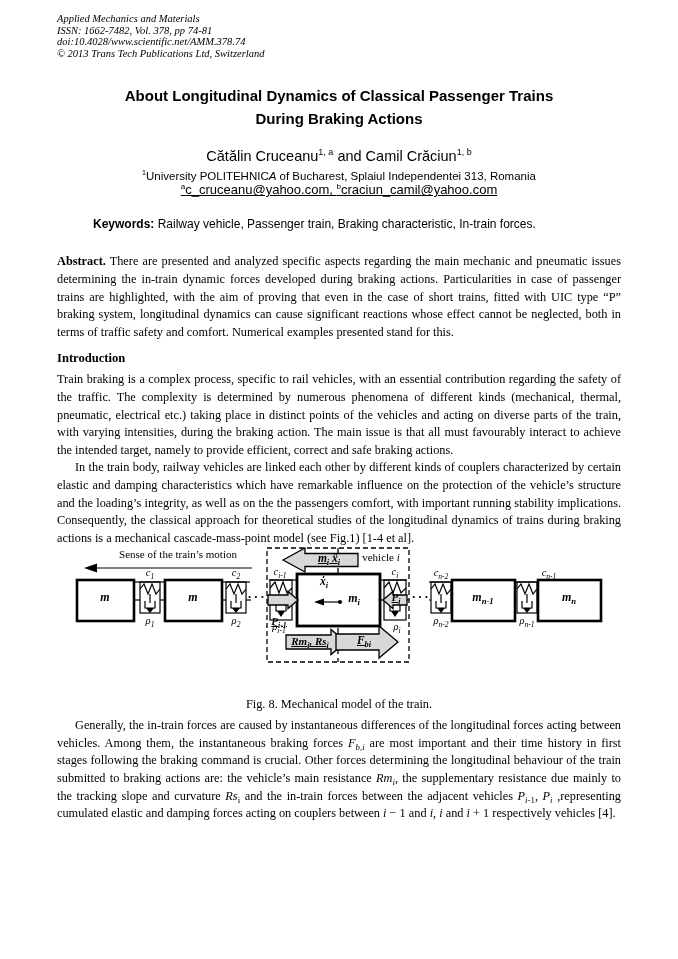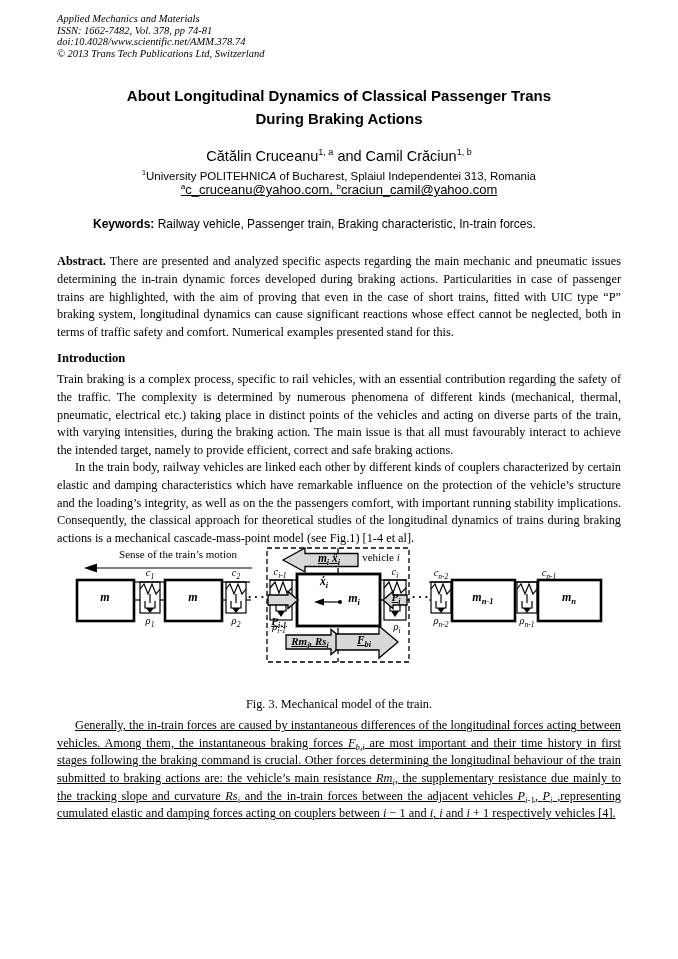--- a/index.html
+++ b/index.html
@@ -38,38 +38,38 @@
   .lbl.mass{font-weight:bold;font-size:12px;}
   .lbl.force{font-weight:bold;font-size:11px;text-decoration:underline;}
   .lbl.dots{font-style:normal;font-weight:bold;font-size:13px;letter-spacing:2px;}
   .vbox{fill:#fff;stroke:#000;stroke-width:2.6;}
   .frame{fill:none;stroke:#000;stroke-width:1.2;}
   .ln{stroke:#000;stroke-width:1.2;fill:none;}
   .dashedrect{fill:none;stroke:#000;stroke-width:1.3;stroke-dasharray:5 3;}
   .dashedln{stroke:#000;stroke-width:1.3;stroke-dasharray:6 4;fill:none;}
   .barrow{fill:var(--arrow-fill,#d8d8d8);stroke:#000;stroke-width:1.3;}
   .caption{margin-top:28px;text-align:center;font-size:12.3px;line-height:15px;}
-  .p3{margin-top:5px;text-decoration:underline;}
+  .p3{margin-top:5px;}
 </style>
 </head>
 <body>
 
 <div class="content">
 
   <div class="hdr">
     <div>
       <div>Applied Mechanics and Materials</div>
       <div>ISSN: 1662-7482, Vol. 378, pp 74-81</div>
       <div>doi:10.4028/www.scientific.net/AMM.378.74</div>
       <div>© 2013 Trans Tech Publications Ltd, Switzerland</div>
     </div>
   </div>
 
   <div class="title">
-    <div>About Longitudinal Dynamics of Classical Passenger Trans</div>
+    <div>About Longitudinal Dynamics of Classical Passenger Trains</div>
     <div>During Braking Actions</div>
   </div>
 
   <div class="authors">Cătălin Cruceanu<sup>1, a</sup> and Camil Crăciun<sup>1, b</sup></div>
   <div class="affil"><sup>1</sup>University POLITEHNIC<i>A</i> of Bucharest, Splaiul Independentei 313, Romania</div>
   <div class="emails"><sup>a</sup>c_cruceanu@yahoo.com, <sup>b</sup>craciun_camil@yahoo.com</div>
 
   <div class="kw"><b>Keywords:</b><span> Railway vehicle, Passenger train, Braking characteristic, In-train forces.</span></div>
 
   <p class="para abstract"><b>Abstract.</b><span> There are presented and analyzed specific aspects regarding the main mechanic and pneumatic issues determining the in-train dynamic forces developed during braking actions. Particularities in case of passenger trains are highlighted, with the aim of proving that even in the case of short trains, fitted with UIC type “P” braking system, longitudinal dynamics can cause significant reactions whose effect cannot be neglected, both in terms of traffic safety and comfort. Numerical examples presented stand for this.</span></p>
@@ -195,17 +195,17 @@
     <div class="lbl force" style="left:307px;top:88px;font-size:11.5px;">F<sub>bi</sub></div>
     <div class="lbl dots" style="left:364px;top:44px;">···</div>
     <div class="lbl" style="left:384px;top:20px;">c<sub>n-2</sub></div>
     <div class="lbl" style="left:384px;top:68px;">ρ<sub>n-2</sub></div>
     <div class="lbl mass" style="left:426px;top:45px;">m<sub>n-1</sub></div>
     <div class="lbl" style="left:470px;top:20px;margin-left:22px;">c<sub>n-1</sub></div>
     <div class="lbl" style="left:470px;top:68px;">ρ<sub>n-1</sub></div>
     <div class="lbl mass" style="left:512px;top:45px;">m<sub>n</sub></div>
   </div>
 
-  <div class="caption">Fig. 3. Mechanical model of the train.</div>
+  <div class="caption">Fig. 8. Mechanical model of the train.</div>
 
   <p class="para indent p3">Generally, the in-train forces are caused by instantaneous differences of the longitudinal forces acting between vehicles. Among them, the instantaneous braking forces <i>F<sub>b,i</sub></i> are most important and their time history in first stages following the braking command is crucial. Other forces determining the longitudinal behaviour of the train submitted to braking actions are: the vehicle’s main resistance <i>Rm<sub>i</sub></i>, the supplementary resistance due mainly to the tracking slope and curvature <i>Rs</i><sub>i</sub> and the in-train forces between the adjacent vehicles <i>P</i><sub><i>i</i>-1</sub>, <i>P</i><sub><i>i</i></sub> ,representing cumulated elastic and damping forces acting on couplers between <i>i</i> − 1 and <i>i</i>, <i>i</i> and <i>i</i> + 1  respectively vehicles [4].</p>
 
 </div>
 
 </body></html>

